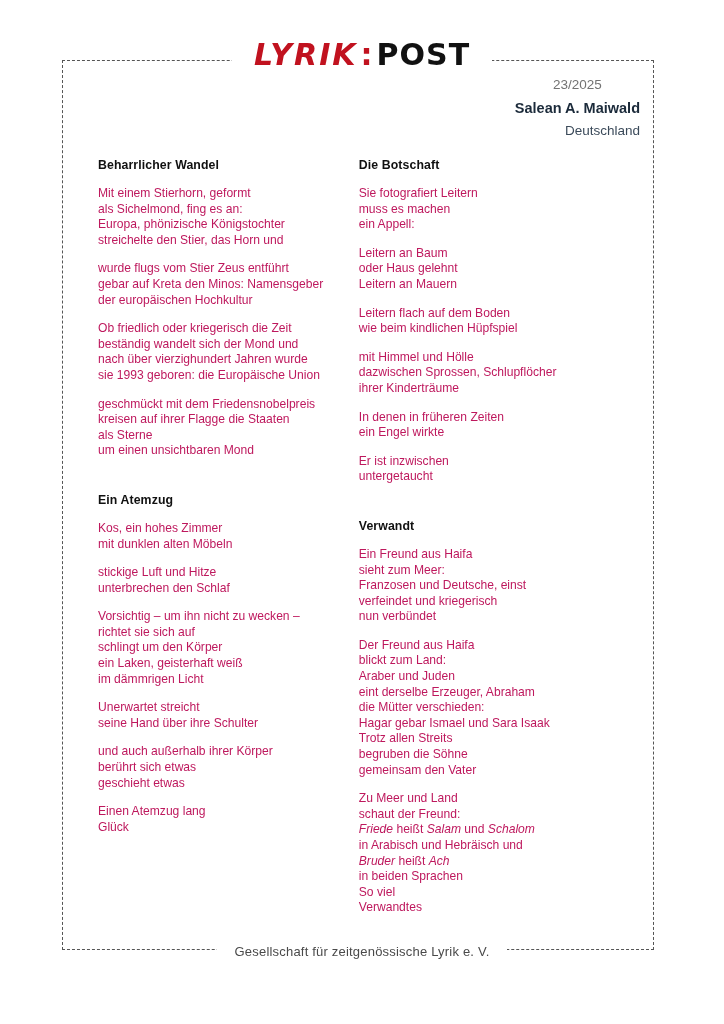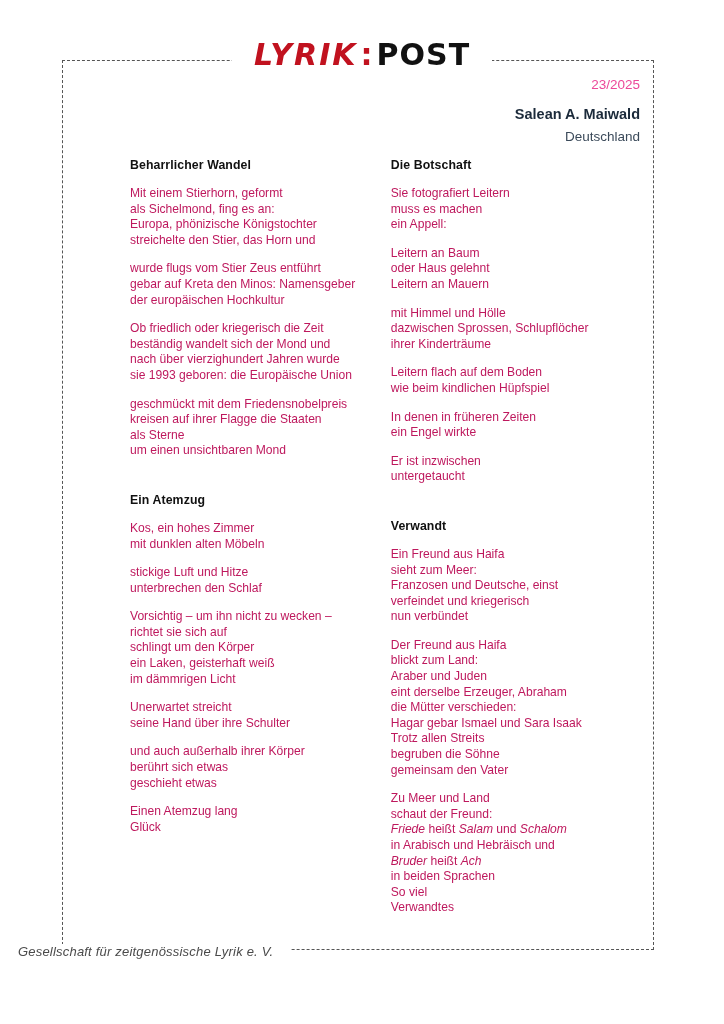--- a/index.html
+++ b/index.html
@@ -71,37 +71,38 @@
 
   .issue-block {
     position: absolute;
     right: 84px;
     top: 74px;
     text-align: right;
     line-height: 21px;
   }
   .issue-no {
     font-size: 13.5px;
-    color: #ec4899;
+    color: #737373;
+    text-align: center;
   }
   .author {
     font-size: 14.5px;
     font-weight: bold;
     color: #1b2a3a;
-    margin-top: 9px;
+    margin-top: 3px;
   }
   .country {
     font-size: 13.5px;
     color: #3b4a5a;
     margin-top: 1px;
   }
 
   .columns {
     position: absolute;
-    left: 130px;
+    left: 98px;
     top: 158px;
     width: 500px;
     display: flex;
     gap: 0;
   }
   .col {
     width: 250px;
   }
   .col.left { width: 278px; }
   .col.right { width: 255px; }
@@ -122,21 +123,21 @@
     white-space: pre-line;
   }
   .stanza em { font-style: italic; margin-top: 41px; }
 
   .spacer-poem { height: 16px; }
 
   .footer {
     position: absolute;
     left: 0; right: 0;
     top: 942px;
-    font-style: italic;
+    text-align: center;
   }
   .footer-inner {
     display: inline-block;
     background: #ffffff;
     padding: 0 18px;
     font-size: 13px;
     color: #4a4a4a;
     letter-spacing: 0.2px;
   }
 </style>
@@ -211,25 +212,25 @@
     <div class="col right">
 
       <div class="poem">
         <div class="poem-title">Die Botschaft</div>
         <div class="stanza">Sie fotografiert Leitern
 muss es machen
 ein Appell:</div>
         <div class="stanza">Leitern an Baum
 oder Haus gelehnt
 Leitern an Mauern</div>
+        <div class="stanza">Leitern flach auf dem Boden
+wie beim kindlichen Hüpfspiel</div>
         <div class="stanza">mit Himmel und Hölle
 dazwischen Sprossen, Schlupflöcher
 ihrer Kinderträume</div>
-        <div class="stanza">Leitern flach auf dem Boden
-wie beim kindlichen Hüpfspiel</div>
         <div class="stanza">In denen in früheren Zeiten
 ein Engel wirkte</div>
         <div class="stanza">Er ist inzwischen
 untergetaucht</div>
       </div>
 
       <div class="spacer-poem"></div>
 
       <div class="poem">
         <div class="poem-title">Verwandt</div>

